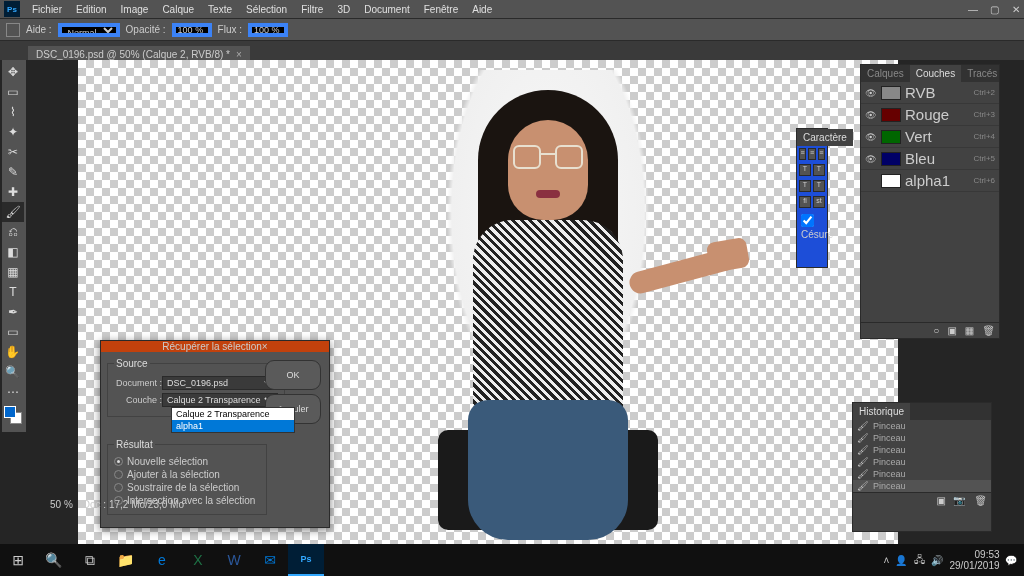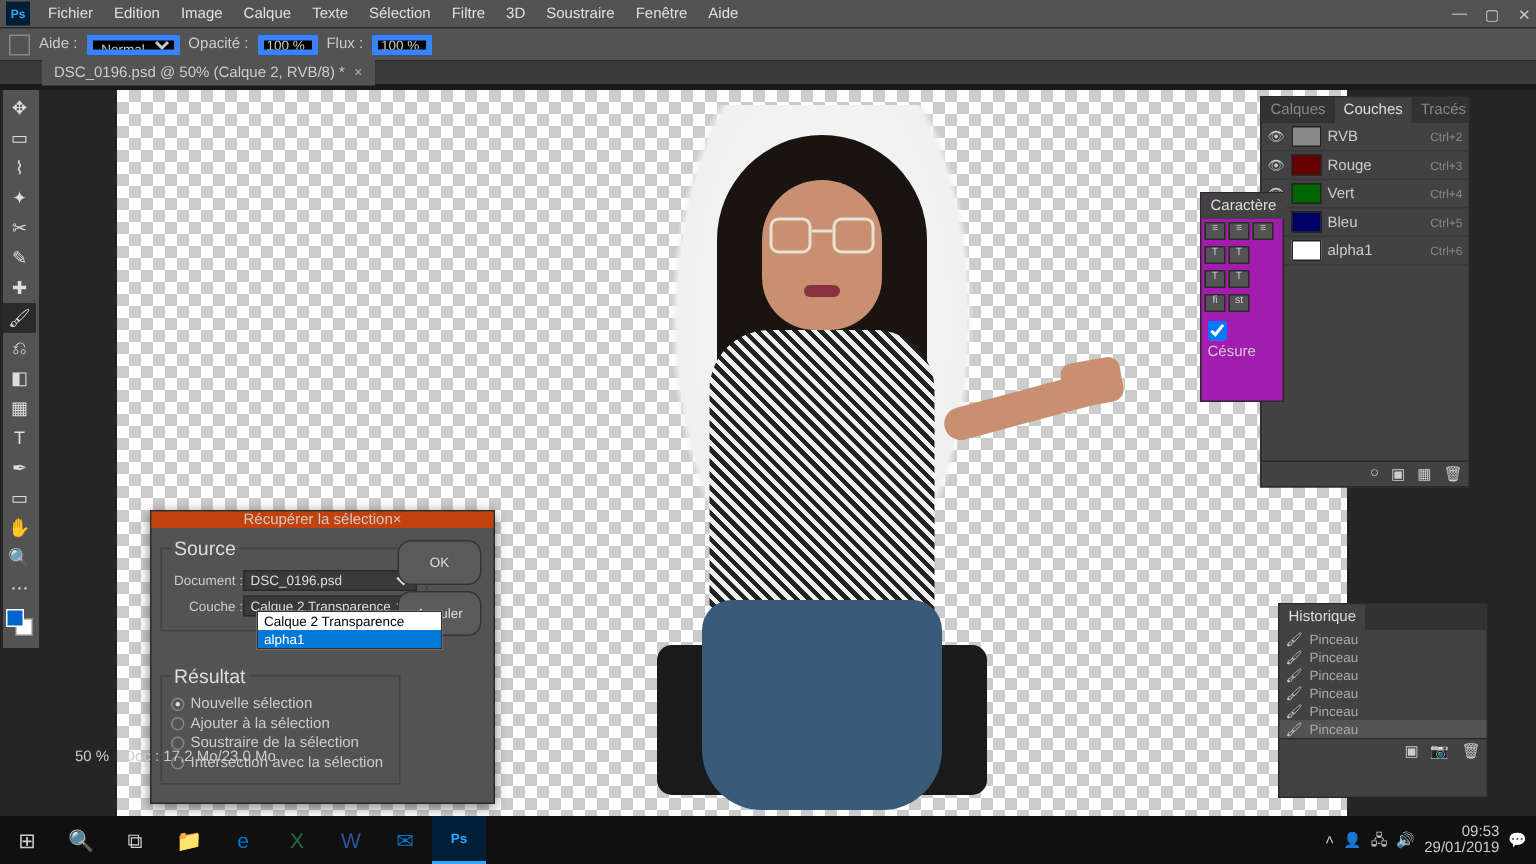--- a/index.html
+++ b/index.html
@@ -5,21 +5,21 @@
 *{box-sizing:border-box;margin:0;padding:0;font-family:"Segoe UI",Tahoma,sans-serif;font-size:10px;color:#ccc}
 body{background:#1a1a1a;width:1024px;height:576px;overflow:hidden;position:relative}
 .menubar{height:18px;background:#535353;display:flex;align-items:center;padding:0 4px;gap:2px}
 .menubar span{padding:2px 6px;color:#e0e0e0;font-size:10px}
 .ps-logo{width:16px;height:16px;background:#001e36;color:#31a8ff;display:flex;align-items:center;justify-content:center;font-weight:bold;font-size:8px;margin-right:4px}
 .win-controls{position:absolute;right:4px;top:2px;display:flex;gap:8px}
 .win-controls span{width:14px;text-align:center;color:#ccc;font-size:10px}
 .optbar{height:22px;background:#535353;border-top:1px solid #2a2a2a;display:flex;align-items:center;padding:0 6px;gap:6px}
 .optbar .sw{width:14px;height:14px;border:1px solid #888}
 .optbar select,.optbar input{background:#000000;border:4px solid #3b82f6;color:#ccc;font-size:9px;height:14px;padding:0 2px}
-.tabbar{height:16px;background:#3a3a3a;border-top:1px solid #2a2a2a;display:flex;align-items:center;padding-left:28px}
+.tabbar{height:28px;background:#3a3a3a;border-top:1px solid #2a2a2a;display:flex;align-items:center;padding-left:28px}
 .tab{background:#535353;padding:3px 8px;font-size:10px;color:#ddd;display:flex;align-items:center;gap:6px}
 .tab .x{color:#aaa}
 .workspace{position:absolute;top:60px;left:0;right:0;bottom:32px;background:#252525}
 .toolbar{position:absolute;left:2px;top:0;width:24px;background:#535353;display:flex;flex-direction:column;padding:2px 0}
 .toolbar .tool{width:22px;height:20px;display:flex;align-items:center;justify-content:center;color:#ddd;font-size:12px}
 .toolbar .swatches{margin-top:4px;position:relative;height:24px}
 .toolbar .fg{width:12px;height:12px;background:#0066cc;border:1px solid #fff;position:absolute;left:2px;top:0}
 .toolbar .bg{width:12px;height:12px;background:#fff;border:1px solid #888;position:absolute;left:8px;top:6px}
 .canvas-area{position:absolute;left:28px;top:0;right:0;bottom:0;background:#252525}
 .transparency{position:absolute;left:50px;top:0;width:820px;height:485px;
@@ -36,45 +36,45 @@
 .lips{position:absolute;left:50%;top:100px;transform:translateX(-50%);width:24px;height:8px;background:#8a3040;border-radius:4px}
 .body{position:absolute;left:50%;top:130px;transform:translateX(-50%);width:150px;height:200px;background:repeating-linear-gradient(45deg,#222 0,#222 3px,#eee 3px,#eee 6px);border-radius:40px 40px 10px 10px}
 .arm-r{position:absolute;right:-60px;top:170px;width:110px;height:22px;background:#c89070;border-radius:11px;transform:rotate(-15deg)}
 .hand-r{position:absolute;right:-70px;top:150px;width:40px;height:30px;background:#c89070;border-radius:8px;transform:rotate(-10deg)}
 .jeans{position:absolute;left:50%;top:310px;transform:translateX(-50%);width:160px;height:140px;background:#3a5a7a;border-radius:20px 20px 40px 40px}
 .chair{position:absolute;left:50%;top:340px;transform:translateX(-50%);width:220px;height:100px;background:#1a1a1a;border-radius:10px;z-index:-1}
 .dialog{position:absolute;left:100px;top:280px;width:230px;background:#535353;border:1px solid #2a2a2a;box-shadow:0 2px 8px rgba(0,0,0,0.5)}
 .dialog-title{background:#c2410c;padding:0 6px;display:flex;justify-content:center;font-size:10px}
 .dialog-body{padding:6px;position:relative}
 .fieldset{border:1px solid #424242;padding:4px 6px 6px;margin-bottom:6px}
-.fieldset legend{font-size:13px;color:#ddd;padding:0 2px}
+.fieldset legend{font-size:10px;color:#ddd;padding:0 2px}
 .row{display:flex;align-items:center;gap:0;margin:3px 0}
 .row label{font-size:9px;min-width:48px;text-align:right}
 .row select{flex:1;background:#3a3a3a;border:1px solid #2a2a2a;font-size:9px;height:14px;color:#ddd}
 .dropdown-open{position:absolute;left:70px;top:55px;width:124px;background:#fff;border:1px solid #333;z-index:10}
 .dropdown-open div{padding:1px 4px;font-size:9px;color:#000}
 .dropdown-open .sel{background:#0078d7;color:#fff}
 .dlg-btns{position:absolute;right:8px;top:8px;display:flex;flex-direction:column;gap:4px}
 .dlg-btns button{width:56px;height:30px;background:#5a5a5a;border:1px solid #333;border-radius:9px;color:#ddd;font-size:9px}
 .radio{display:flex;align-items:center;gap:4px;font-size:9px;color:#ddd;margin:2px 0}
 .radio.dis{color:#777}
 .radio .r{width:9px;height:9px;border:1px solid #888;border-radius:50%;display:inline-block;position:relative}
 .radio.on .r::after{content:"";position:absolute;left:2px;top:2px;width:3px;height:3px;background:#ddd;border-radius:50%}
 .panel{position:absolute;background:#424242;border:1px solid #2a2a2a}
 .panel-tabs{display:flex;background:#323232;font-size:9px}
 .panel-tabs span{padding:3px 6px;color:#888}
 .panel-tabs span.active{background:#424242;color:#ddd}
-.channels{right:44px;top:4px;width:140px}
+.channels{right:24px;top:4px;width:140px}
 .ch-row{display:flex;align-items:center;padding:2px 4px;gap:4px;border-bottom:1px solid #383838}
 .ch-row .eye{width:12px;font-size:9px}
 .ch-row .thumb{width:20px;height:14px;background:#888;border:1px solid #222}
 .ch-row .thumb.r{background:#600}.ch-row .thumb.g{background:#060}.ch-row .thumb.b{background:#006}.ch-row .thumb.a{background:#fff}
-.ch-row .name{flex:1;font-size:10px}
+.ch-row .name{flex:1;font-size:15px}
 .ch-row .sc{font-size:8px;color:#888}
-.char-panel{right:168px;top:68px;width:56px;height:140px;background:#a21caf}
+.char-panel{right:196px;top:68px;width:32px;height:140px;background:#1d4ed8}
 .char-panel .r{display:flex;gap:2px;padding:2px}
 .char-panel .btn{width:14px;height:12px;background:#535353;border:1px solid #2a2a2a;font-size:7px;text-align:center}
 .hist-panel{right:32px;top:342px;width:140px;height:130px}
 .hist-row{display:flex;align-items:center;padding:1px 4px;gap:4px}
 .hist-row .ic{width:12px;font-size:9px}
 .hist-row .name{font-size:9px;color:#aaa}
 .hist-foot{display:flex;justify-content:flex-end;gap:8px;padding:2px 4px;border-top:1px solid #2a2a2a;font-size:10px}
 .statusbar{position:absolute;bottom:32px;left:44px;height:16px;display:flex;align-items:center;gap:10px;padding:0 6px;font-size:9px;color:#aaa}
 .taskbar{position:absolute;bottom:0;left:0;right:0;height:32px;background:#101010;display:flex;align-items:center}
 .taskbar .item{width:36px;height:32px;display:flex;align-items:center;justify-content:center;font-size:14px}
@@ -87,21 +87,21 @@
 <div class="menubar">
   <div class="ps-logo">Ps</div>
   <span>Fichier</span>
   <span>Edition</span>
   <span>Image</span>
   <span>Calque</span>
   <span>Texte</span>
   <span>Sélection</span>
   <span>Filtre</span>
   <span>3D</span>
-  <span>Soustraire</span>
+  <span>Document</span>
   <span>Fenêtre</span>
   <span>Aide</span>
   <div class="win-controls">
     <span>—</span>
     <span>▢</span>
     <span>✕</span>
   </div>
 </div>
 
 <div class="optbar">

